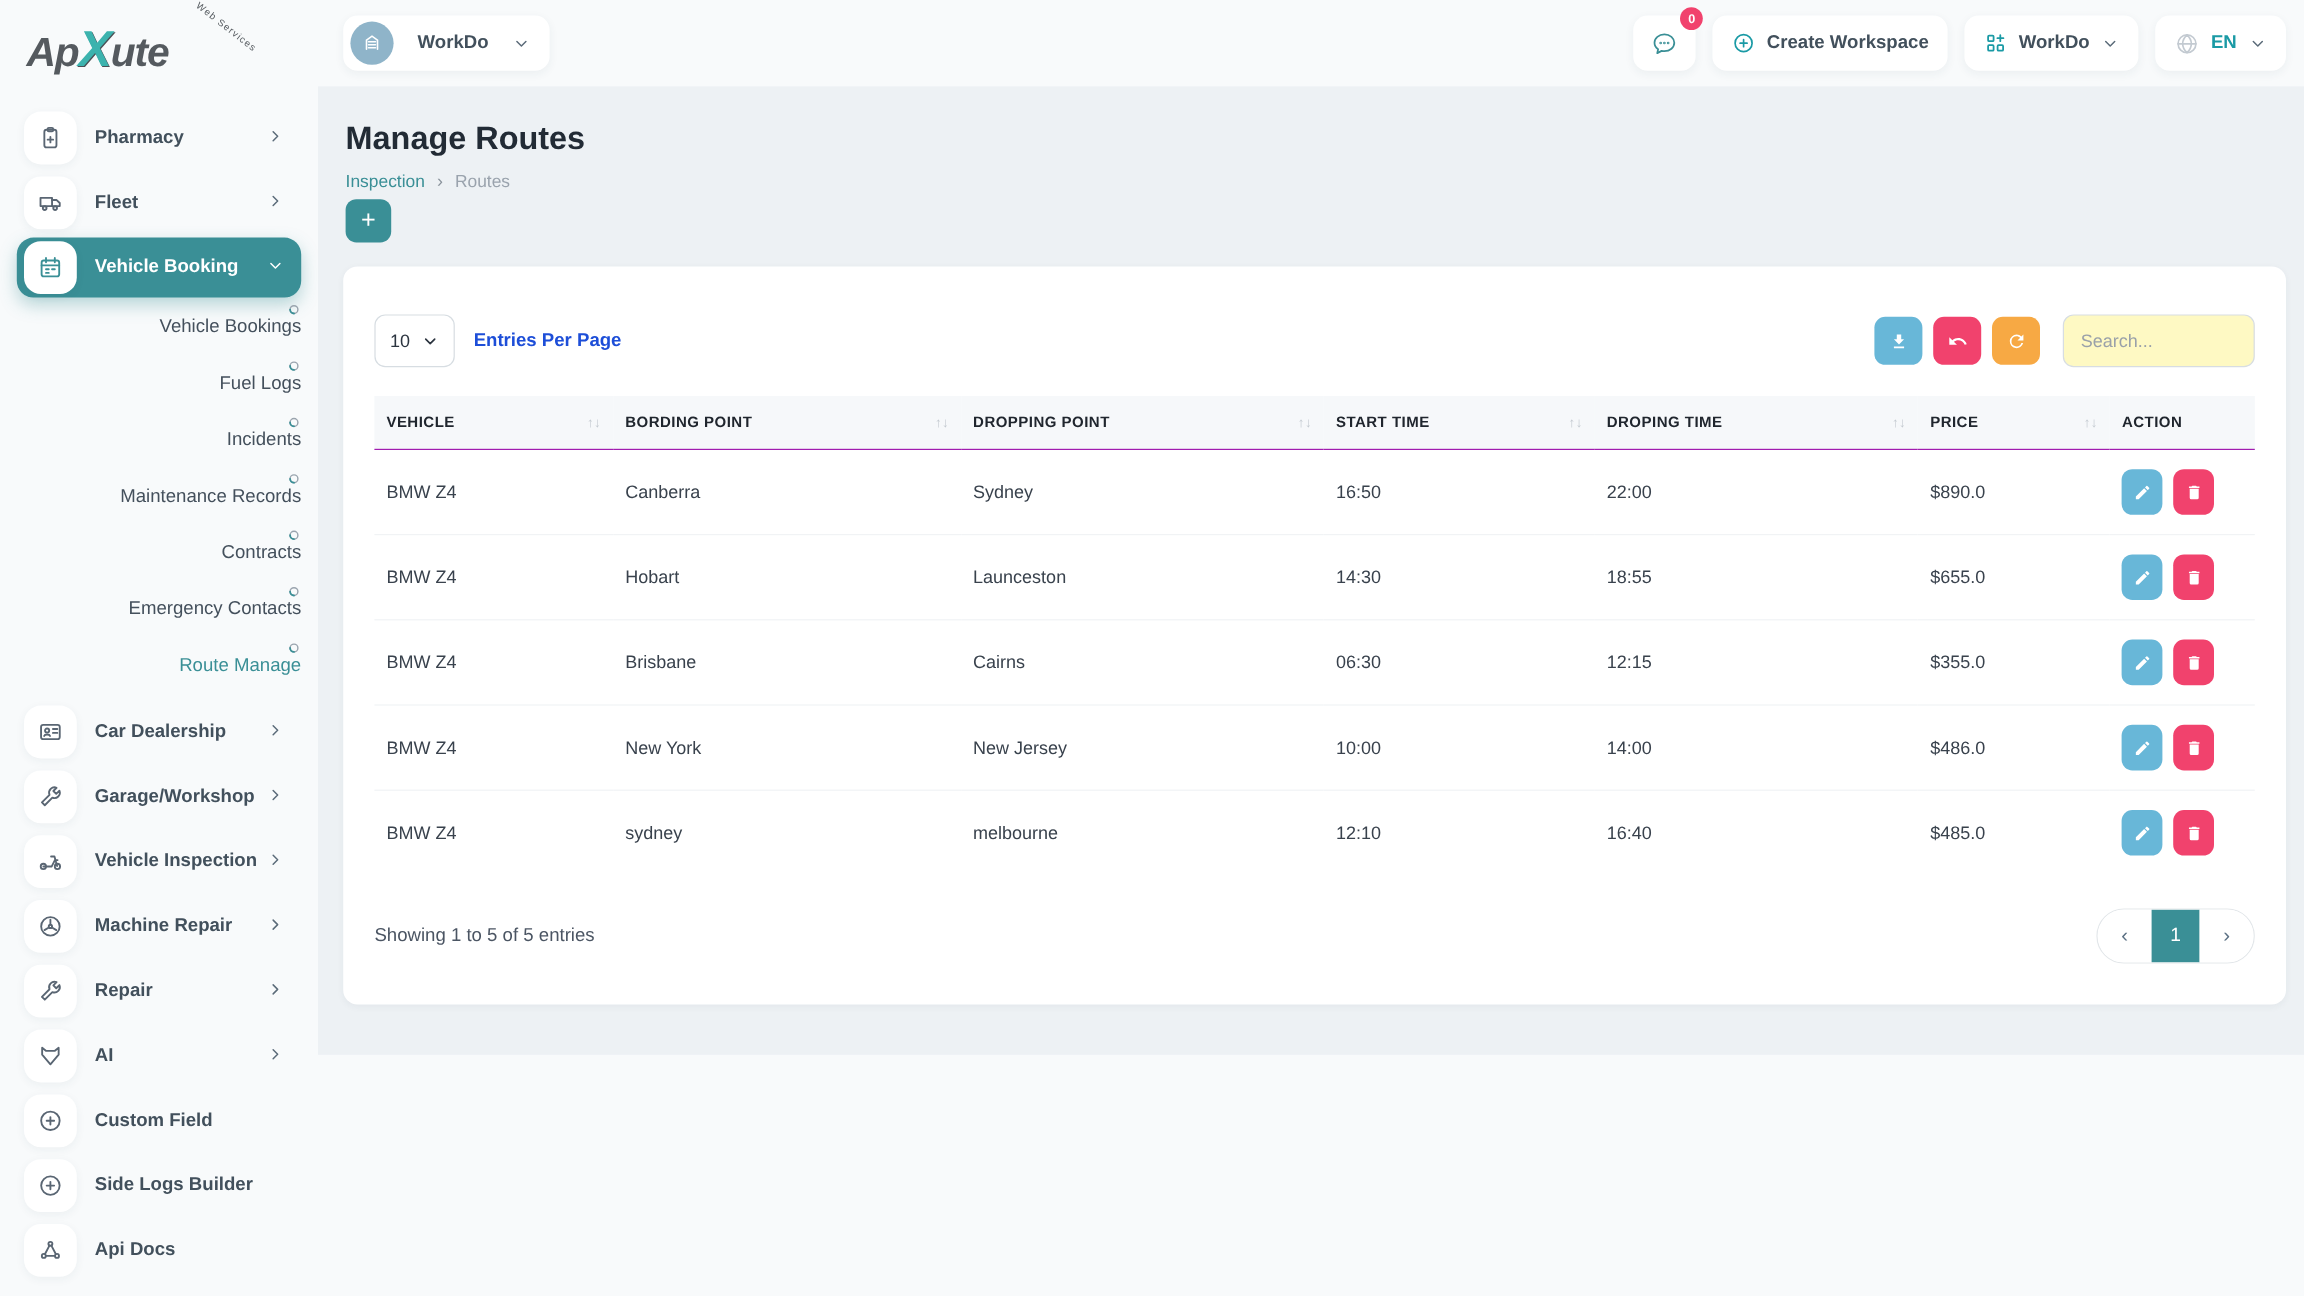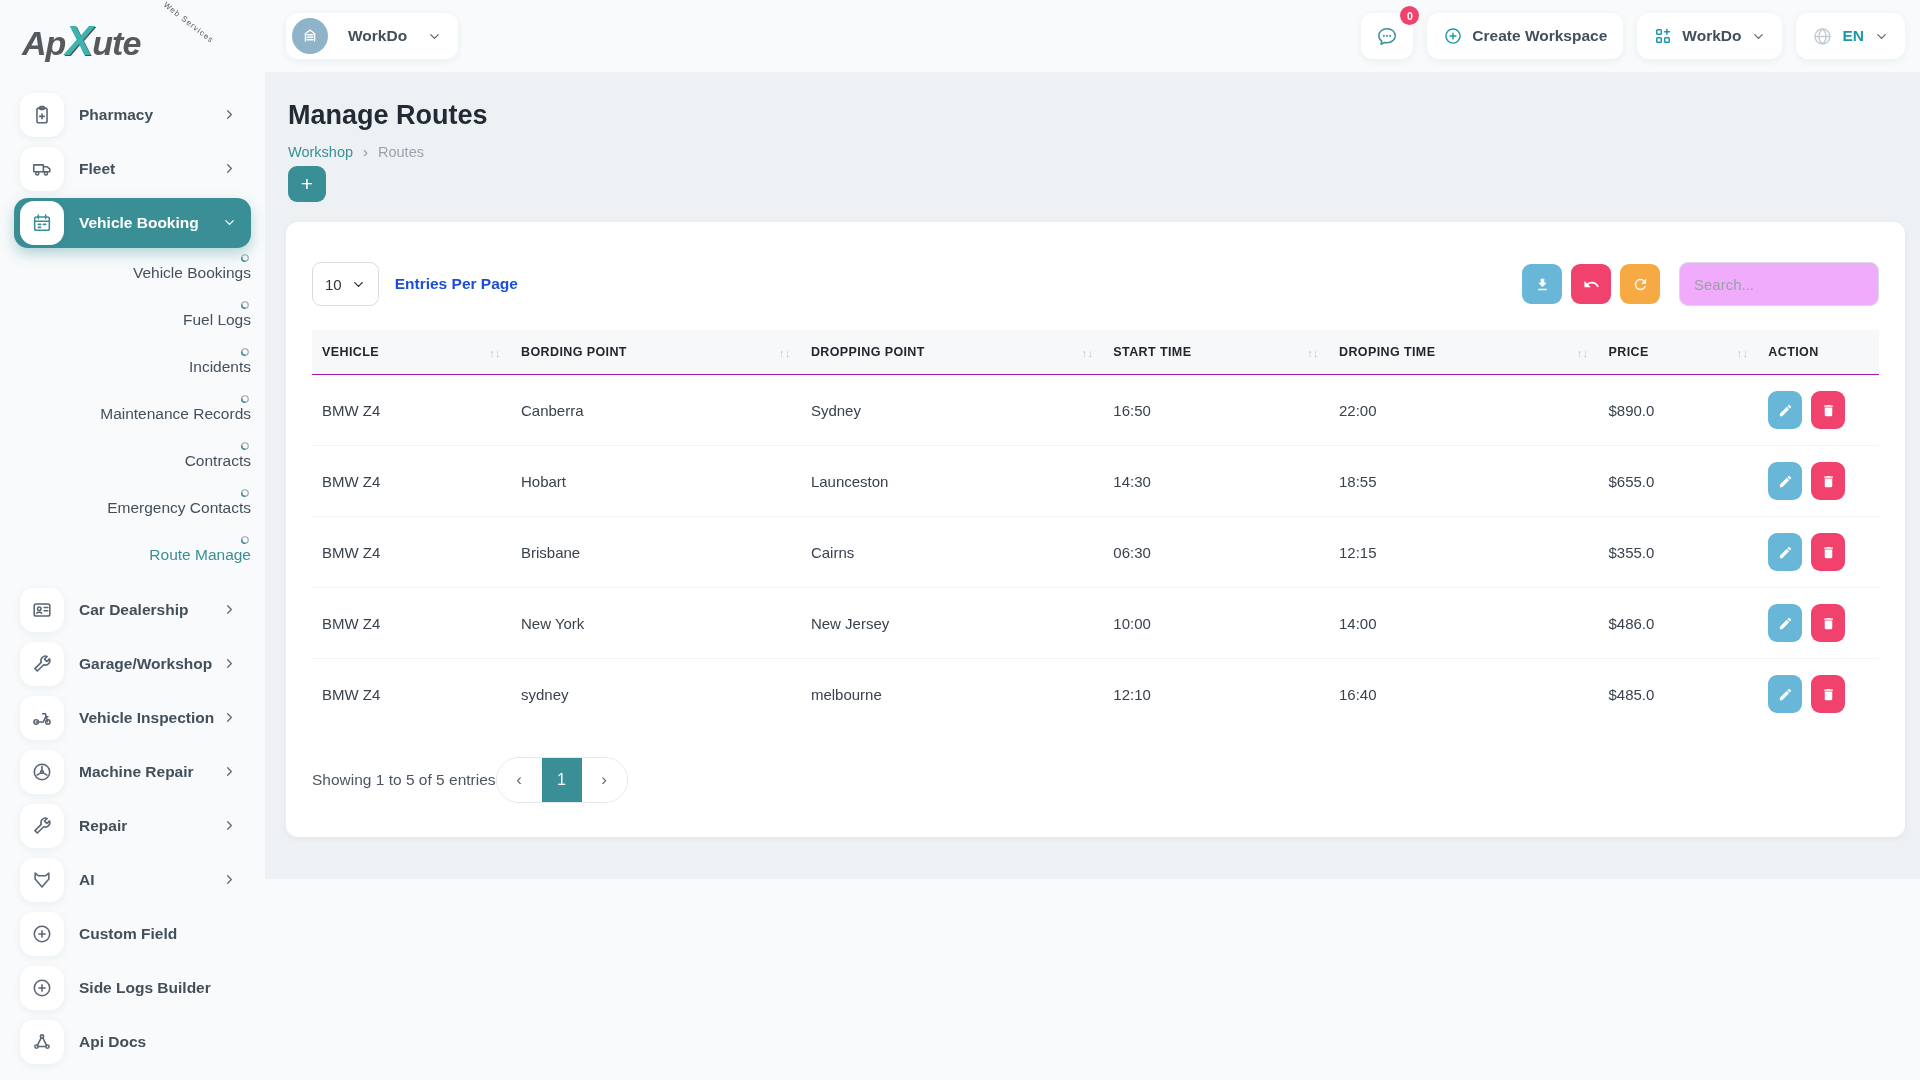--- a/index.html
+++ b/index.html
@@ -54,34 +54,34 @@
   .add-btn { width:38px; height:36px; border-radius:9px; background:#3a8f96; color:#fff; font-size:21px; border:none;
     display:flex; align-items:center; justify-content:center; cursor:pointer; margin-top:6px; }
 
   .card { background:#ffffff; border-radius:12px; box-shadow:0 2px 6px rgba(40,60,80,.05); padding:26px 26px 34px 26px; }
   .toolbar { display:flex; align-items:center; margin:14px 0 24px 0; }
   .entries-select { height:44px; min-width:66px; border:1px solid #d7dde2; border-radius:9px; background:#fff;
     display:flex; align-items:center; justify-content:center; gap:9px; padding:0 12px; font-size:15px; color:#2c3540; cursor:pointer; }
   .entries-label { margin-left:16px; font-size:15.5px; font-weight:600; color:#1d4ed8; }
   .toolbar-right { margin-left:auto; display:flex; align-items:center; gap:9px; }
   .tool-btn { width:40px; height:40px; border-radius:9px; border:none; color:#fff; display:flex; align-items:center; justify-content:center; cursor:pointer; }
-  .search-box { margin-left:10px; width:200px; height:44px; border:1px solid #d7dde2; border-radius:9px; background:#f0abfc;
+  .search-box { margin-left:10px; width:160px; height:44px; border:1px solid #d7dde2; border-radius:9px; background:#fef9c3;
     padding:0 14px; font-size:15px; color:#3f4a56; font-family:"Liberation Sans",sans-serif; }
   .search-box::placeholder { color:#9aa1a9; }
 
   table { width:100%; border-collapse:collapse; }
   thead th { background:#f6f8fa; text-align:left; font-size:12.5px; letter-spacing:.4px; color:#20262e;
     padding:15px 10px; border-bottom:1px solid #a21caf; cursor:pointer; }
   thead th .sort { color:#c2c8cf; font-size:11px; font-weight:normal; float:right; margin-top:2px; }
   tbody td { font-size:15px; color:#39424d; padding:16px 10px; border-bottom:1px solid #f1f3f5; }
   tbody tr:last-child td { border-bottom:none; }
   .action-cell { display:flex; gap:9px; }
   .row-btn { width:34px; height:38px; border-radius:9px; border:none; color:#fff; display:flex; align-items:center; justify-content:center; cursor:pointer; }
 
-  .table-foot { display:flex; align-items:center; justify-content:flex-start; margin-top:28px; }
+  .table-foot { display:flex; align-items:center; justify-content:space-between; margin-top:28px; }
   .showing { font-size:15.5px; color:#4b5563; }
   .pagination { display:flex; border:1px solid #e3e7ea; border-radius:23px; overflow:hidden; background:#fff; height:46px; }
   .page-seg { width:45px; display:flex; align-items:center; justify-content:center; font-size:17px; color:#5b7083; cursor:pointer; background:#fff; border:none; }
   .page-seg.current { width:40px; background:#3a8f96; color:#fff; font-size:16px; }
 </style>
 </head>
 <body>
 
 <div class="app">
 
@@ -370,21 +370,21 @@
           </span>
         </div>
       </div>
     </header>
 
     <section class="main-bg">
       <div class="page-head">
         <div>
           <h1 class="page-title">Manage Routes</h1>
           <div class="breadcrumb">
-            <span class="crumb-link">Workshop</span>
+            <span class="crumb-link">Inspection</span>
             <span class="crumb-sep">›</span>
             <span class="crumb-current">Routes</span>
           </div>
         </div>
         <button class="add-btn">+</button>
       </div>
 
       <div class="card">
         <div class="toolbar">
           <div class="entries-select">

